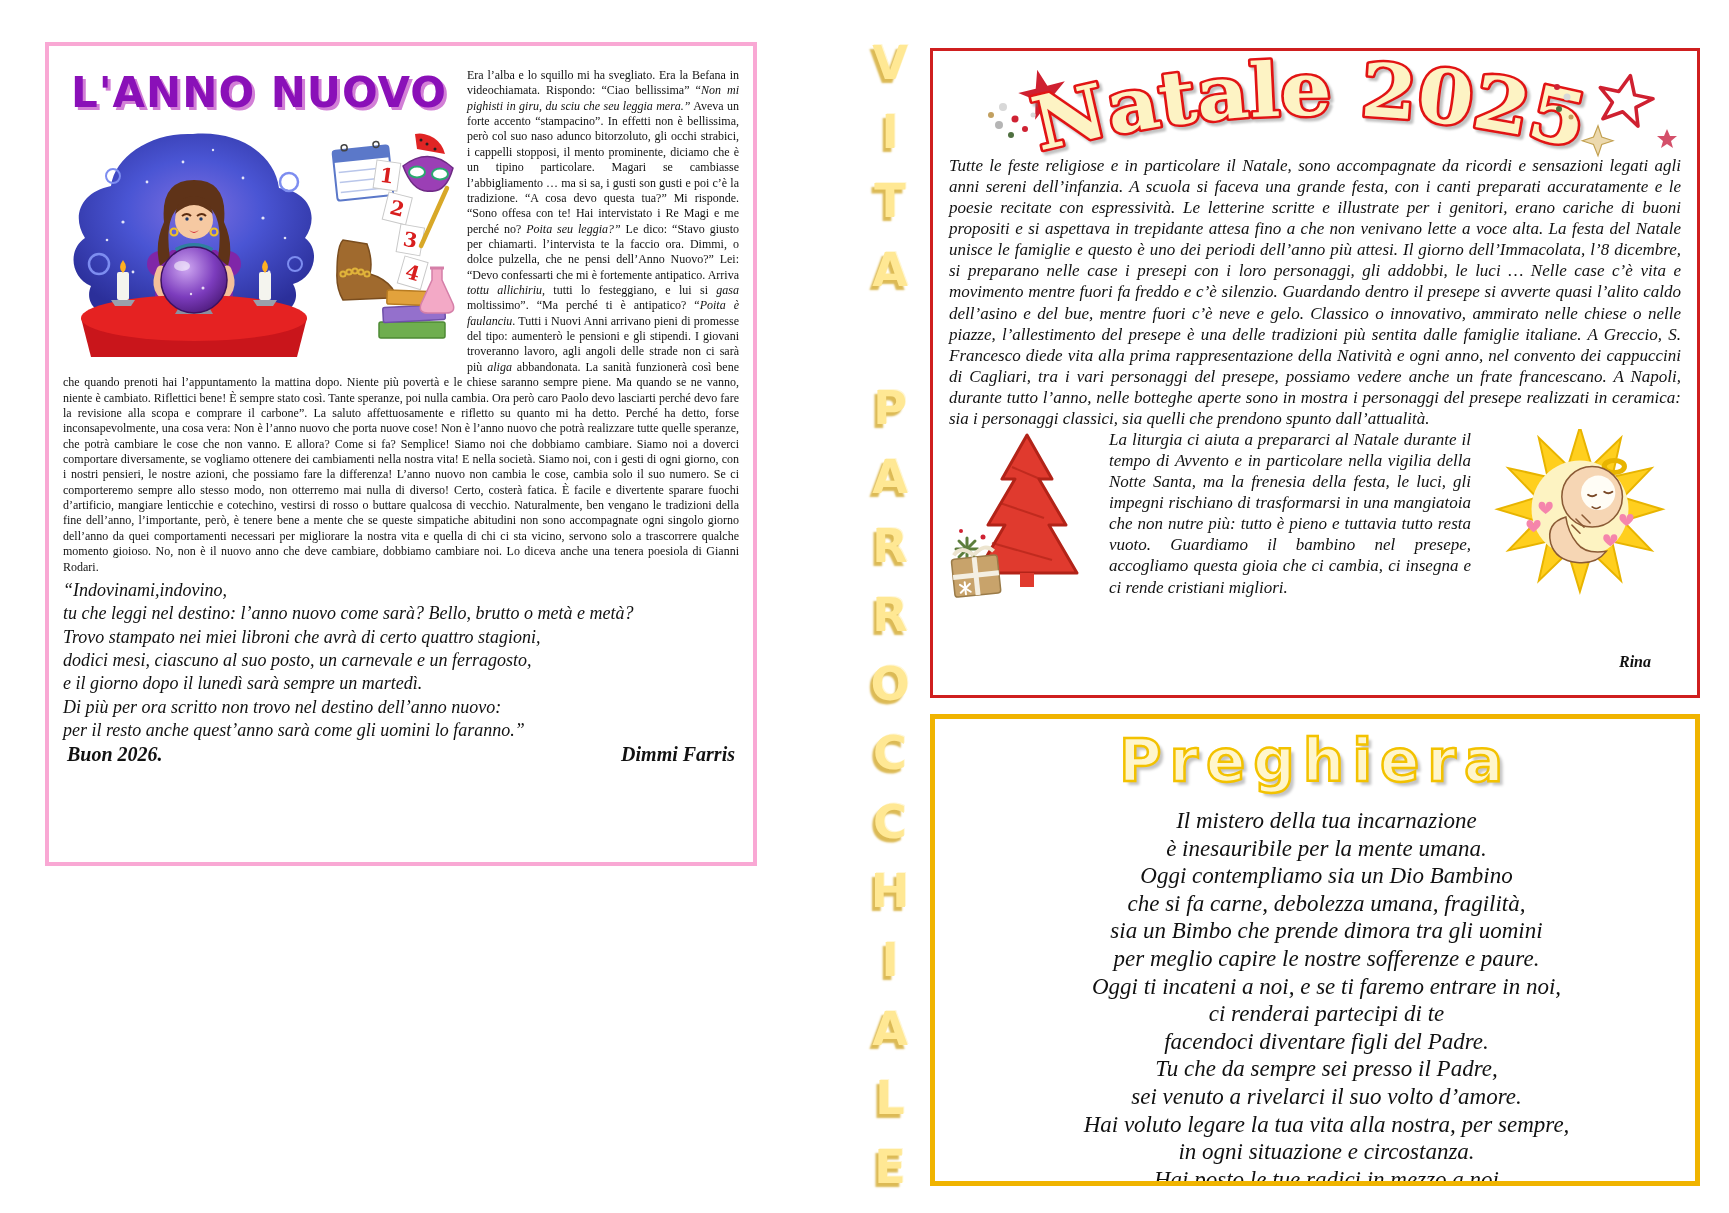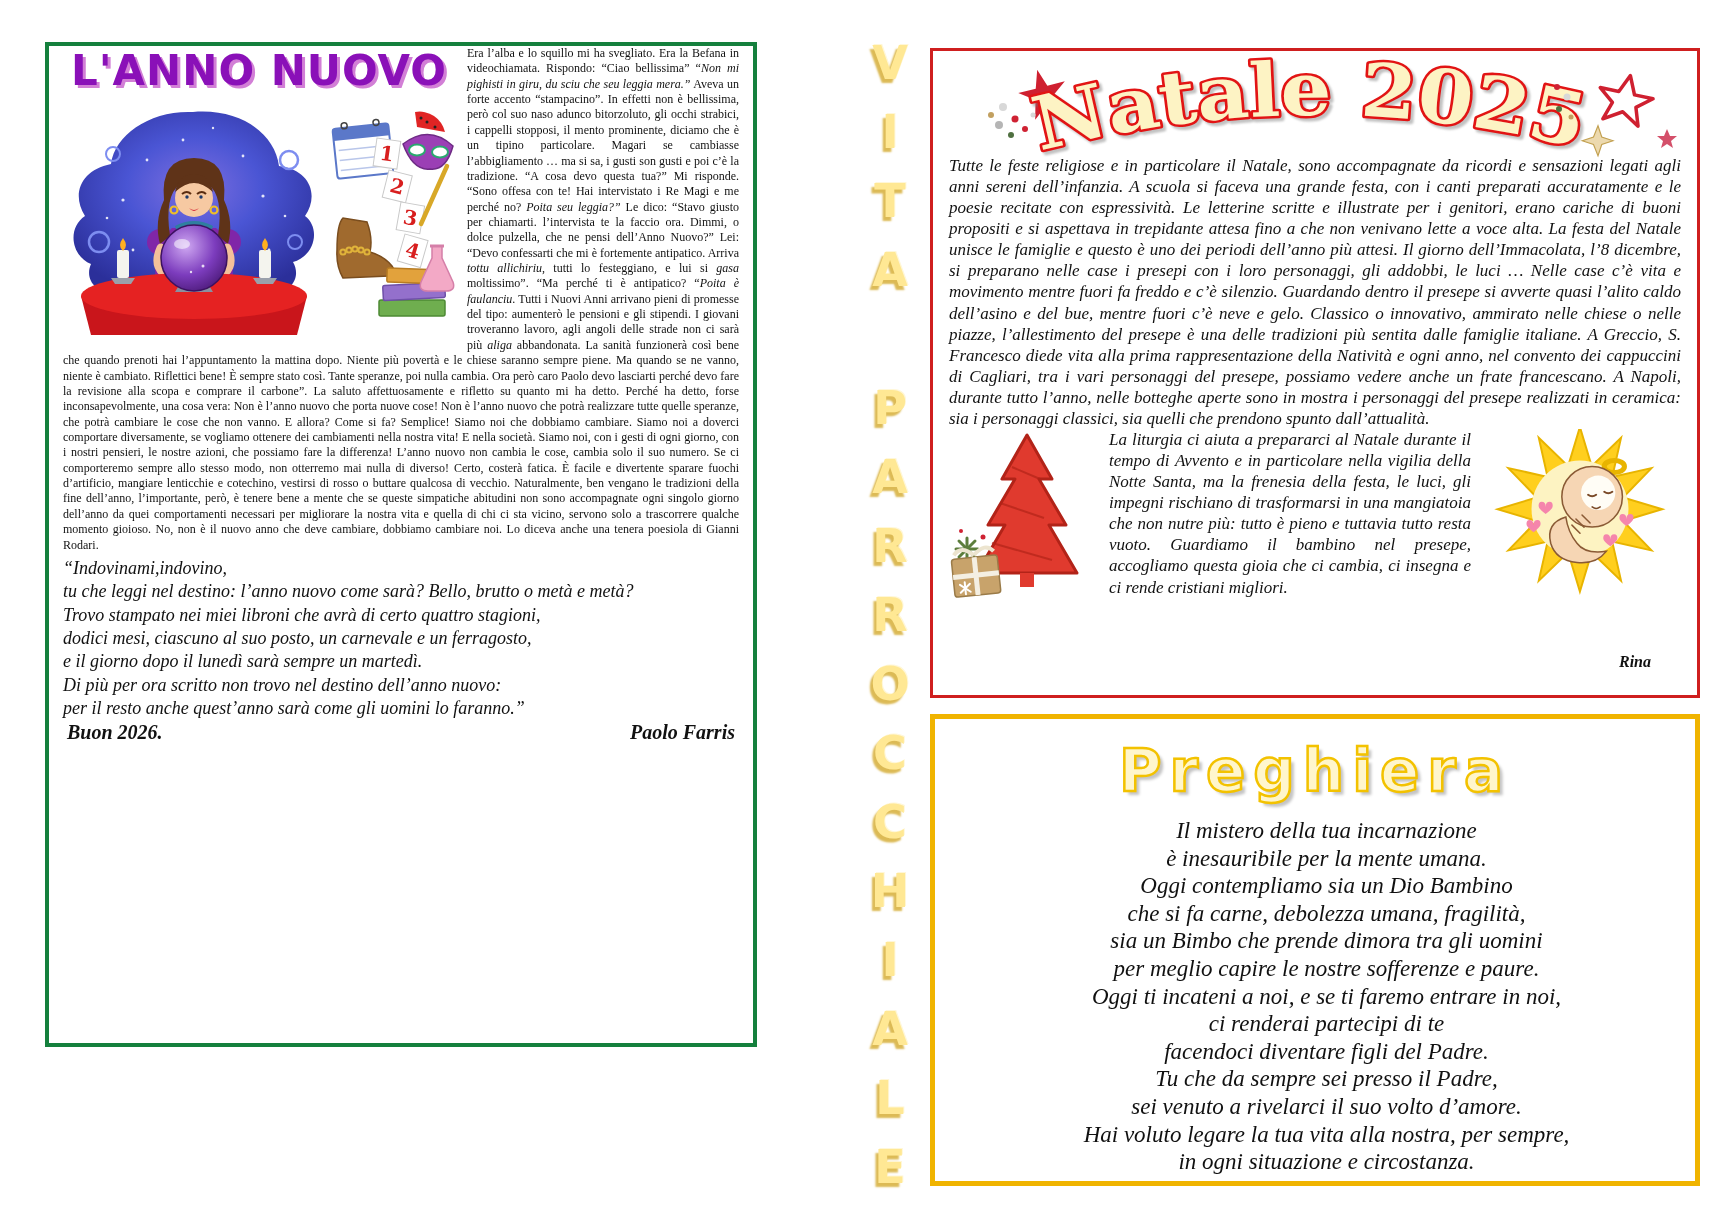--- a/index.html
+++ b/index.html
@@ -1,20 +1,20 @@
 <!DOCTYPE html>
 <html lang="it"><head>
 <meta charset="utf-8">
 <style>
   html,body{margin:0;padding:0;}
   body{width:1729px;height:1213px;position:relative;background:#fff;overflow:hidden;
        font-family:"Liberation Serif",serif;color:#111;}
   .box{position:absolute;background:#fff;box-sizing:border-box;overflow:hidden;}
   
-  .annobox{left:45px;top:42px;width:712px;height:1005px;border:4px solid #15803d;padding:0 14px 6px;}
+  .annobox{left:45px;top:42px;width:712px;height:824px;border:4px solid #f9a8d4;padding:22px 14px 6px;}
   .art-float{float:left;width:392px;margin:0 12px 4px 0;}
   .art-title{font-family:"DejaVu Sans",sans-serif;font-weight:800;font-size:42px;line-height:1.1;
              color:#8a10b8;text-shadow:3px 3px 0 #d27fd6;text-align:center;letter-spacing:1px;margin:2px 0 6px;}
   .art-images{display:flex;align-items:flex-end;gap:4px;}
   .body-text{margin:0;font-size:12px;line-height:1.28;text-align:justify;}
   .it{font-style:italic;}
   .poem{margin:4px 0 0;text-align:left;font-style:italic;font-size:18px;line-height:1.3;white-space:pre-line;}
   .sig-row{display:flex;justify-content:space-between;padding:0 4px;
            font-weight:bold;font-style:italic;font-size:20px;}
   
@@ -27,21 +27,21 @@
   .nat-head{position:relative;height:102px;}
   .nat-title-svg{position:absolute;left:50%;transform:translateX(-50%);top:2px;
                  filter:drop-shadow(3px 3px 1px rgba(120,120,120,.45));}
   .nat-stars-left{position:absolute;left:-4px;top:4px;}
   .nat-stars-right{position:absolute;right:-6px;top:6px;}
   .nat-body p{margin:0;font-size:17px;line-height:1.24;text-align:justify;font-style:italic;}
   .tree-float{float:left;width:150px;height:168px;margin:2px 10px 0 0;}
   .baby-float{float:right;width:202px;height:174px;margin:0 0 0 8px;}
   .rina{position:absolute;right:46px;bottom:24px;font-weight:bold;font-style:italic;font-size:16px;}
   
-  .preg{left:930px;top:714px;width:770px;height:472px;border:5px solid #f0b400;text-align:center;padding-top:16px;position:absolute;}
+  .preg{left:930px;top:714px;width:770px;height:472px;border:5px solid #f0b400;text-align:center;padding-top:6px;position:absolute;}
   .preg-title{font-family:"DejaVu Sans",sans-serif;font-weight:800;font-size:58px;letter-spacing:8px;
               color:#fff6cc;-webkit-text-stroke:2.5px #f3c200;text-shadow:4px 4px 3px #c4c4c4;margin:2px 0 12px;}
   .preg-poem{font-style:italic;font-size:23px;line-height:1.2;white-space:pre-line;margin-left:23px;}
 </style>
 </head>
 <body>
 
 <div class="box annobox">
   <div class="art-float">
     <div class="art-title">L'ANNO NUOVO</div>
@@ -177,21 +177,21 @@
   <div class="poem">“Indovinami,indovino,
 tu che leggi nel destino: l’anno nuovo come sarà? Bello, brutto o metà e metà?
 Trovo stampato nei miei libroni che avrà di certo quattro stagioni,
 dodici mesi, ciascuno al suo posto, un carnevale e un ferragosto,
 e il giorno dopo il lunedì sarà sempre un martedì.
 Di più per ora scritto non trovo nel destino dell’anno nuovo:
 per il resto anche quest’anno sarà come gli uomini lo faranno.”</div>
 
   <div class="sig-row">
     <span>Buon 2026.</span>
-    <span>Paolo Farris</span>
+    <span>Dimmi Farris</span>
   </div>
 </div>
 
 <div class="vband">VITA PARROCCHIALE</div>
 
 <div class="box natale">
   <div class="nat-head">
     <svg class="nat-stars-left" width="150" height="92" viewBox="0 0 150 92">
       <polygon points="98,12 104,30 122,30 107,41 112,60 98,49 84,60 89,41 74,30 92,30" fill="#cf2030" transform="rotate(-14 98 36)"></polygon>
       <circle cx="58" cy="50" r="4" fill="#d8d8d8"></circle>

